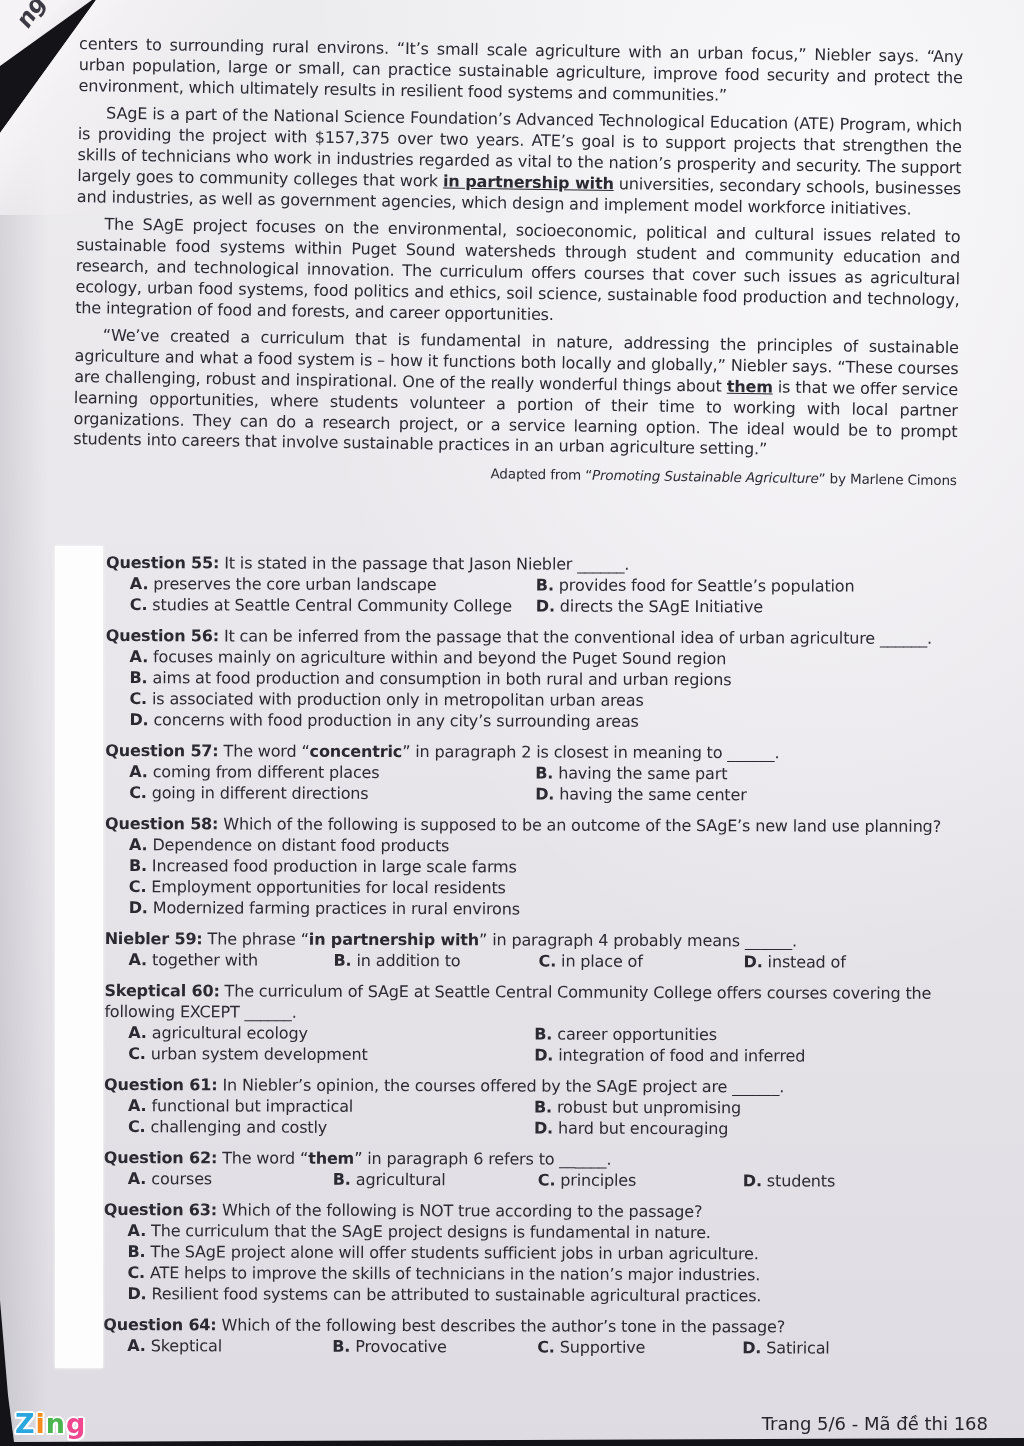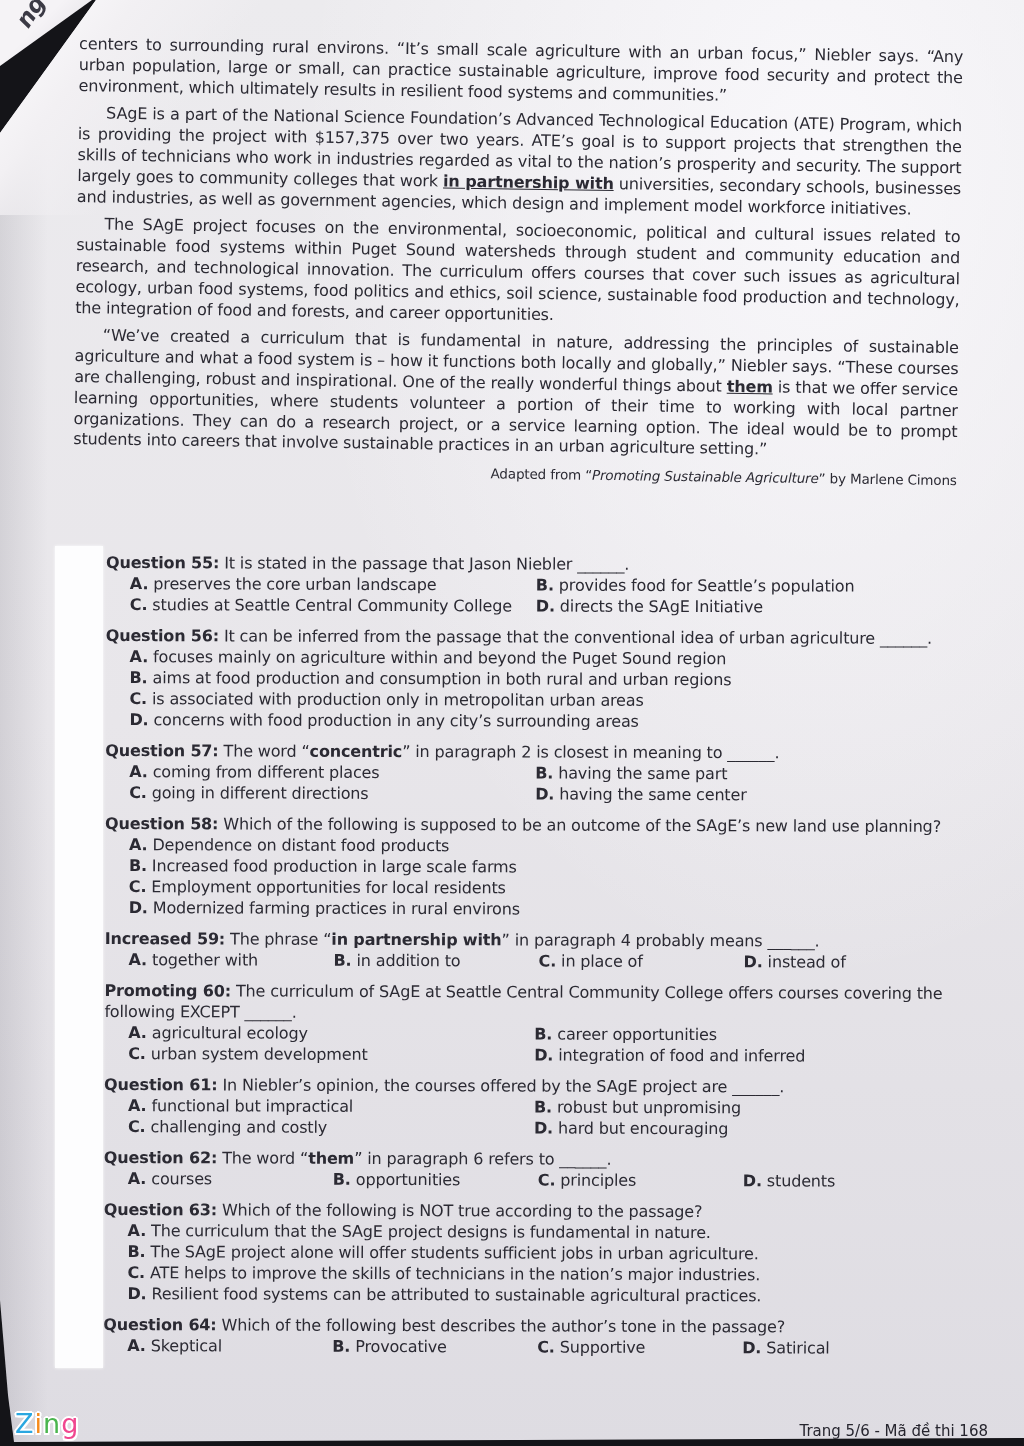--- a/index.html
+++ b/index.html
@@ -59,26 +59,26 @@
     transform:rotate(0.2deg); transform-origin:left top;
   }
   .q { margin-bottom:10px; }
   .q .label { font-weight:bold; }
   .opts { margin-left:24px; }
   .opts.c1 { display:block; }
   .opts.c2 { display:grid; grid-template-columns:406px auto; }
   .opts.c4 { display:grid; grid-template-columns:205px 205px 205px auto; }
   .opt b { margin-right:5px; }
   .footer-right {
-    position:absolute; right:36px; bottom:6px;
-    font-size:15px; color:#26252e;
+    position:absolute; right:36px; bottom:12px;
+    font-size:18px; color:#26252e;
   }
   .zing {
     position:absolute; left:15px; bottom:7px;
-    font-size:27px; font-weight:400; letter-spacing:1px;
+    font-size:27px; font-weight:700; letter-spacing:1px;
     text-shadow:-2px 0 0 #fff, 2px 0 0 #fff, 0 -2px 0 #fff, 0 2px 0 #fff,
                 -1.5px -1.5px 0 #fff, 1.5px -1.5px 0 #fff, -1.5px 1.5px 0 #fff, 1.5px 1.5px 0 #fff;
   }
   .z0 { color:#2ba7e0; } .z1 { color:#f68b1d; } .z2 { color:#4ab54e; } .z3 { color:#f0478f; }
 </style>
 </head>
 <body>
 
 <div class="corner-sheet">
   <span class="ng">ng</span>
@@ -131,31 +131,31 @@
       <div class="stem"><span class="label">Question 58:</span><span> Which of the following is supposed to be an outcome of the SAgE’s new land use planning?</span><span class="b"></span><span></span></div>
       <div class="opts c1">
         <div class="opt"><b>A.</b><span>Dependence on distant food products</span></div>
         <div class="opt"><b>B.</b><span>Increased food production in large scale farms</span></div>
         <div class="opt"><b>C.</b><span>Employment opportunities for local residents</span></div>
         <div class="opt"><b>D.</b><span>Modernized farming practices in rural environs</span></div>
       </div>
     </div>
 
     <div class="q">
-      <div class="stem"><span class="label">Increased 59:</span><span> The phrase “</span><span class="b">in partnership with</span><span>” in paragraph 4 probably means ______.</span></div>
+      <div class="stem"><span class="label">Niebler 59:</span><span> The phrase “</span><span class="b">in partnership with</span><span>” in paragraph 4 probably means ______.</span></div>
       <div class="opts c4">
         <div class="opt"><b>A.</b><span>together with</span></div>
         <div class="opt"><b>B.</b><span>in addition to</span></div>
         <div class="opt"><b>C.</b><span>in place of</span></div>
         <div class="opt"><b>D.</b><span>instead of</span></div>
       </div>
     </div>
 
     <div class="q">
-      <div class="stem"><span class="label">Promoting 60:</span><span> The curriculum of SAgE at Seattle Central Community College offers courses covering the following EXCEPT ______.</span><span class="b"></span><span></span></div>
+      <div class="stem"><span class="label">Skeptical 60:</span><span> The curriculum of SAgE at Seattle Central Community College offers courses covering the following EXCEPT ______.</span><span class="b"></span><span></span></div>
       <div class="opts c2">
         <div class="opt"><b>A.</b><span>agricultural ecology</span></div>
         <div class="opt"><b>B.</b><span>career opportunities</span></div>
         <div class="opt"><b>C.</b><span>urban system development</span></div>
         <div class="opt"><b>D.</b><span>integration of food and inferred</span></div>
       </div>
     </div>
 
     <div class="q">
       <div class="stem"><span class="label">Question 61:</span><span> In Niebler’s opinion, the courses offered by the SAgE project are ______.</span><span class="b"></span><span></span></div>
@@ -164,21 +164,21 @@
         <div class="opt"><b>B.</b><span>robust but unpromising</span></div>
         <div class="opt"><b>C.</b><span>challenging and costly</span></div>
         <div class="opt"><b>D.</b><span>hard but encouraging</span></div>
       </div>
     </div>
 
     <div class="q">
       <div class="stem"><span class="label">Question 62:</span><span> The word “</span><span class="b">them</span><span>” in paragraph 6 refers to ______.</span></div>
       <div class="opts c4">
         <div class="opt"><b>A.</b><span>courses</span></div>
-        <div class="opt"><b>B.</b><span>opportunities</span></div>
+        <div class="opt"><b>B.</b><span>agricultural</span></div>
         <div class="opt"><b>C.</b><span>principles</span></div>
         <div class="opt"><b>D.</b><span>students</span></div>
       </div>
     </div>
 
     <div class="q">
       <div class="stem"><span class="label">Question 63:</span><span> Which of the following is NOT true according to the passage?</span><span class="b"></span><span></span></div>
       <div class="opts c1">
         <div class="opt"><b>A.</b><span>The curriculum that the SAgE project designs is fundamental in nature.</span></div>
         <div class="opt"><b>B.</b><span>The SAgE project alone will offer students sufficient jobs in urban agriculture.</span></div>

